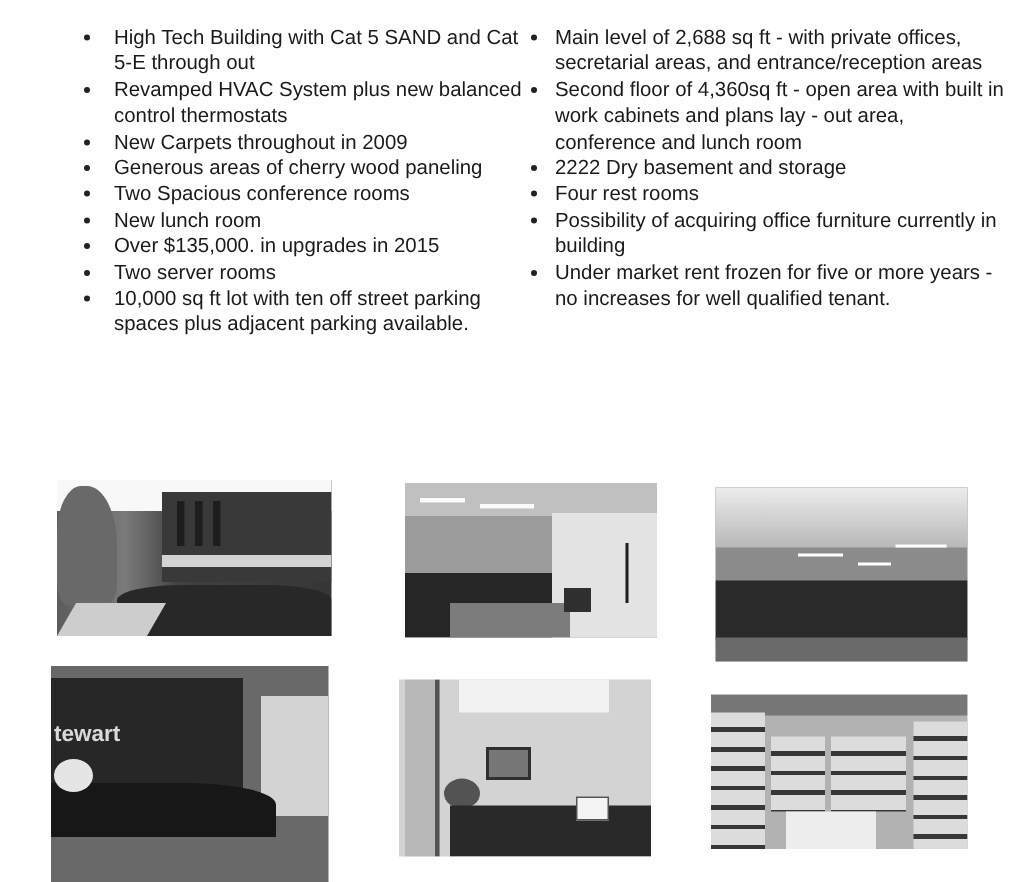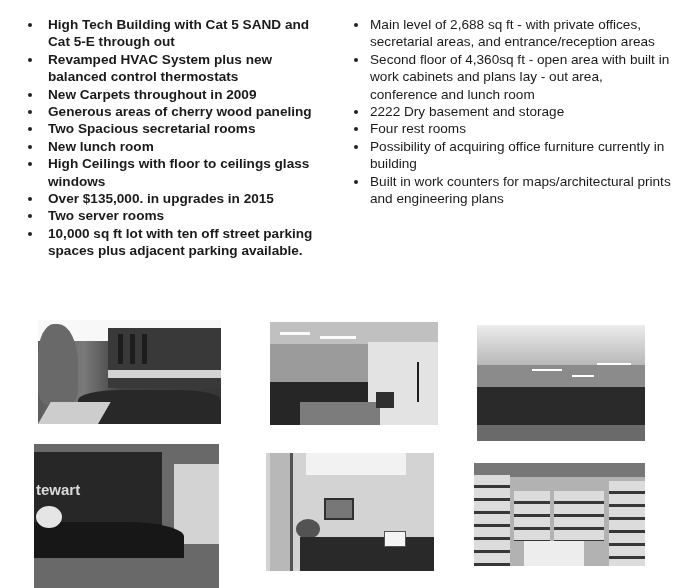--- a/index.html
+++ b/index.html
@@ -1,21 +1,21 @@
 <!DOCTYPE html>
 <html><head>
 <meta charset="utf-8">
 <style>
   html, body { margin: 0; padding: 0; }
   body {
     width: 678px; height: 588px; background: #ffffff; position: relative; overflow: hidden;
     font-family: "Liberation Sans", sans-serif; color: #1a1a1a;
   }
   .col { position: absolute; top: 16px; }
-  .col.left { left: 24px; width: 300px; font-weight: bold; }
+  .col.left { left: 52px; width: 300px; }
   .col.right { left: 352px; width: 320px; }
   ul { list-style: none; margin: 0; padding: 0; }
   li { position: relative; padding-left: 24px; font-size: 13.6px; line-height: 17.4px; }
   li::before {
     content: ""; position: absolute; left: 4px; top: 7px; width: 4px; height: 4px;
     border-radius: 50%; background: #222;
   }
   .col.right li { padding-left: 18px; }
   .col.right li::before { left: 2px; }
   .photo {
@@ -70,37 +70,36 @@
 </style>
 </head>
 <body>
 
 <div class="col left">
   <ul>
     <li>High Tech Building with Cat 5 SAND and Cat 5-E through out</li>
     <li>Revamped HVAC System plus new balanced control thermostats</li>
     <li>New Carpets throughout in 2009</li>
     <li>Generous areas of cherry wood paneling</li>
-    <li>Two Spacious secretarial rooms</li>
+    <li>Two Spacious conference rooms</li>
     <li>New lunch room</li>
-    <li>High Ceilings with floor to ceilings glass windows</li>
     <li>Over $135,000. in upgrades in 2015</li>
     <li>Two server rooms</li>
     <li>10,000 sq ft lot with ten off street parking spaces plus adjacent parking available.</li>
   </ul>
 </div>
 
 <div class="col right">
   <ul>
     <li>Main level of 2,688 sq ft - with private offices, secretarial areas, and entrance/reception areas</li>
     <li>Second floor of 4,360sq ft - open area with built in work cabinets and plans lay - out area, conference and lunch room</li>
     <li>2222 Dry basement and storage</li>
     <li>Four rest rooms</li>
     <li>Possibility of acquiring office furniture currently in building</li>
-    <li>Built in work counters for maps/architectural prints and engineering plans</li>
+    <li>Under market rent frozen for five or more years - no  increases for well qualified tenant.</li>
   </ul>
 </div>
 
 <div class="photo" id="p1">
   <div class="tree"></div>
   <div class="bldg"></div>
   <div class="win" style="left:80px"></div>
   <div class="win" style="left:92px"></div>
   <div class="win" style="left:104px"></div>
   <div class="band"></div>

